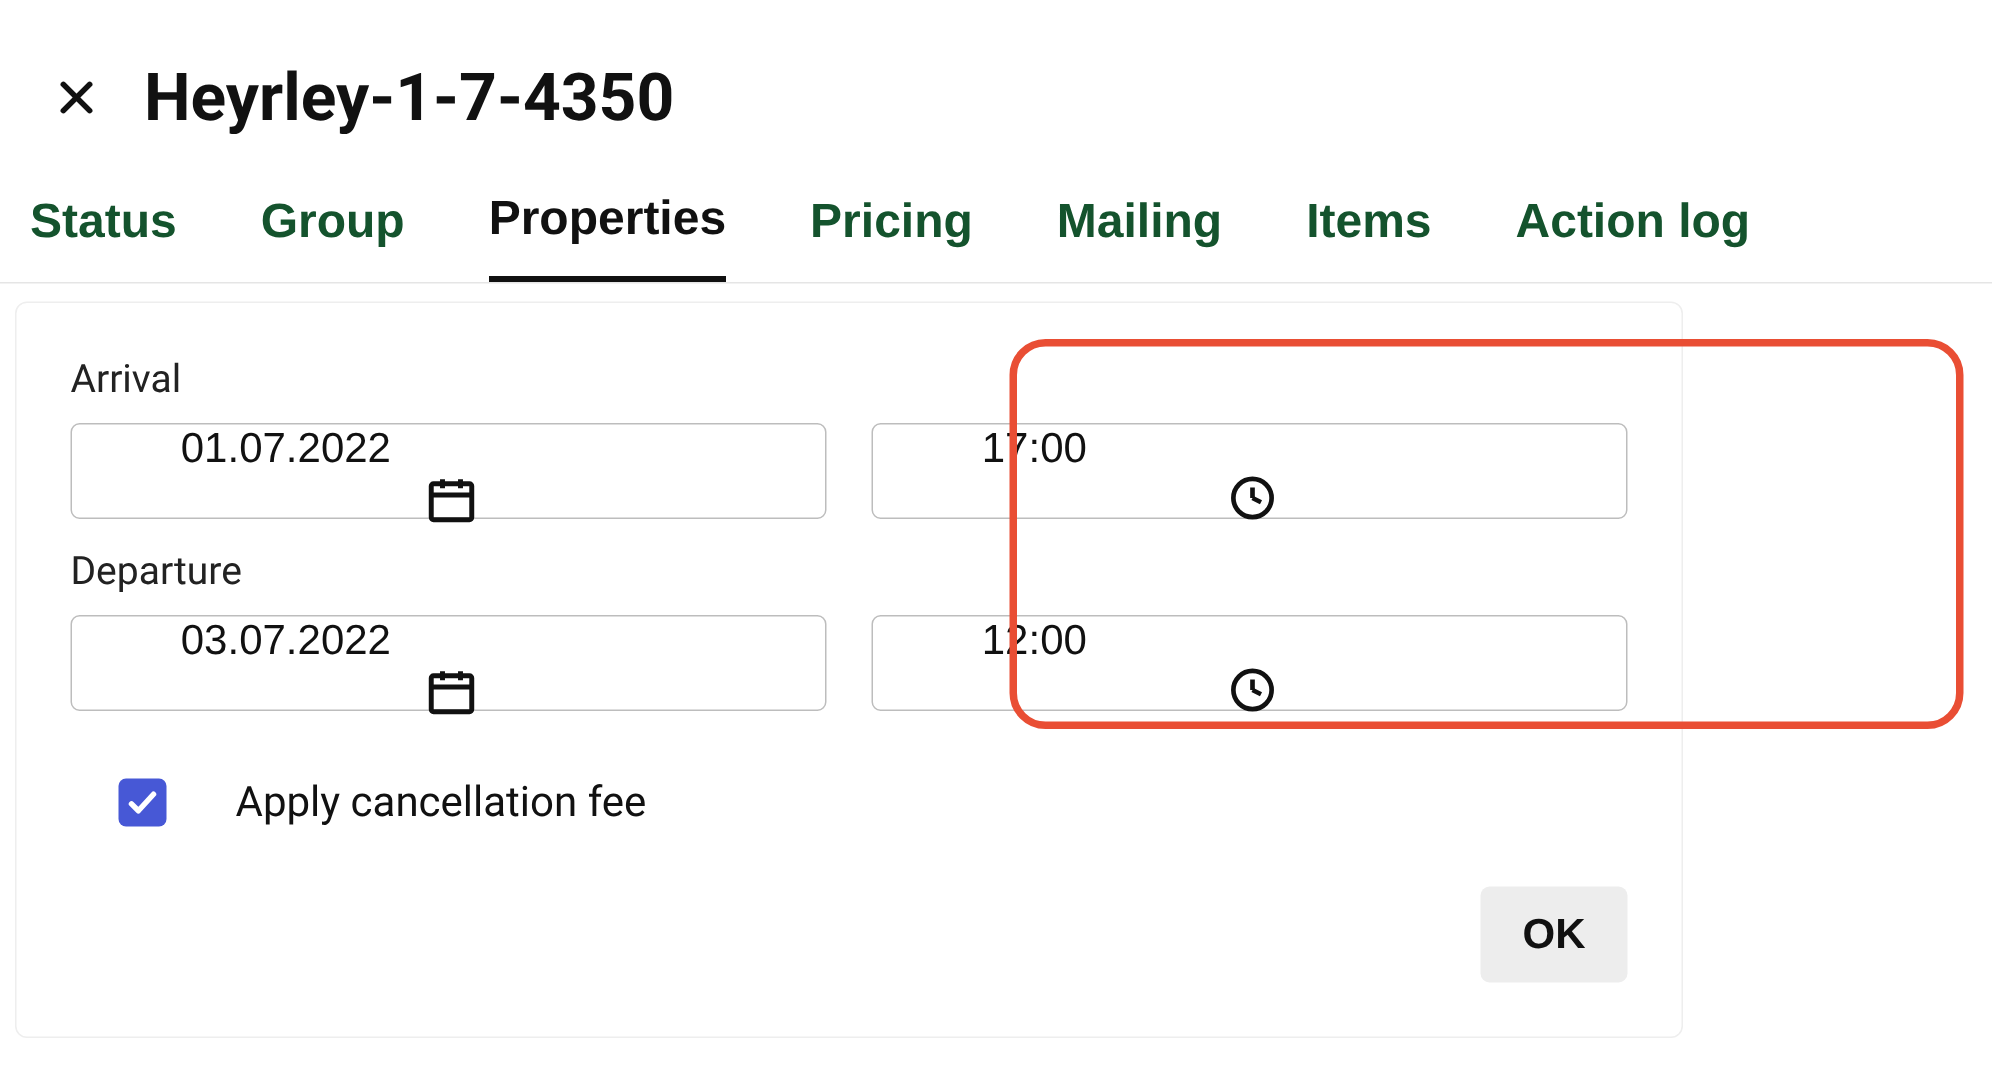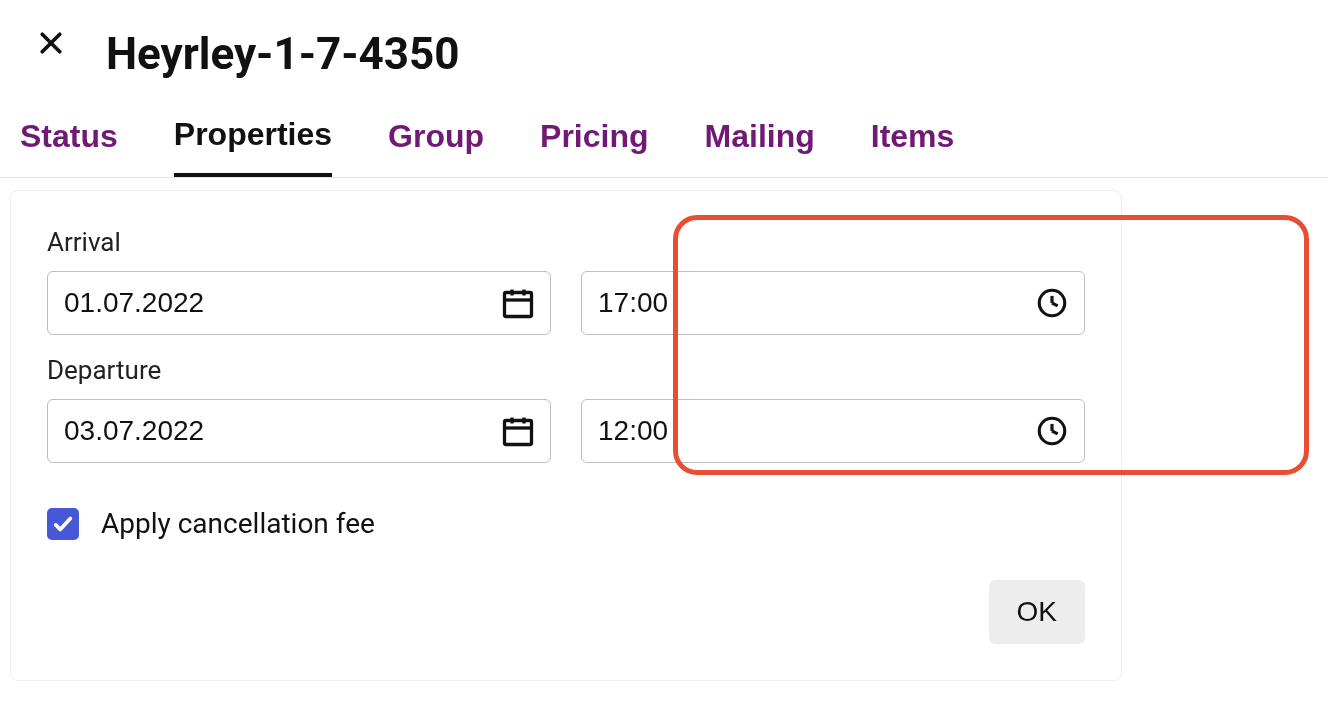--- a/index.html
+++ b/index.html
@@ -10,23 +10,24 @@
     body {
       font-family: -apple-system, BlinkMacSystemFont, "Segoe UI", Roboto, Helvetica, Arial, sans-serif;
       background: #fff;
       color: #111;
       width: 1328px;
       height: 714px;
       overflow: hidden;
     }
     .header {
       display: flex;
-      align-items: flex-start;
+      align-items: center;
       padding: 28px 20px 18px 36px;
-      gap: 40px;
+      gap: 30px;
+      margin-top: 11px;
     }
     .close-btn {
       background: none;
       border: none;
       cursor: pointer;
       padding: 0;
       display: flex;
       align-items: center;
       justify-content: center;
     }
@@ -37,21 +38,21 @@
     }
     .tabs {
       display: flex;
       padding: 18px 20px 0 20px;
       border-bottom: 1px solid #e5e5e5;
       gap: 56px;
     }
     .tab {
       font-size: 32px;
       font-weight: 700;
-      color: #701a75;
+      color: #14532d;
       padding-bottom: 20px;
       background: none;
       border: none;
       cursor: pointer;
       white-space: nowrap;
     }
     .tab.active {
       color: #111;
       border-bottom: 4px solid #111;
     }
@@ -83,20 +84,21 @@
       margin-bottom: 14px;
     }
     .input-wrap {
       display: flex;
       align-items: center;
       border: 1px solid #bdbdbd;
       border-radius: 6px;
       height: 64px;
       padding: 0 12px 0 16px;
       background: #fff;
+      flex-direction: column;
     }
     .input-text {
       flex: 1;
       font-size: 28px;
       color: #111;
       border: none;
       outline: none;
       background: transparent;
     }
     .icon-btn {
@@ -112,22 +114,23 @@
       border-radius: 24px;
       top: 24px;
       left: 662px;
       width: 636px;
       height: 260px;
       pointer-events: none;
     }
     .checkbox-row {
       display: flex;
       align-items: flex-end;
-      gap: 22px;
+      gap: 46px;
       margin-top: 44px;
+      margin-left: 32px;
     }
     .checkbox {
       width: 32px;
       height: 32px;
       background: #4758d6;
       border-radius: 5px;
       display: flex;
       align-items: center;
       justify-content: center;
       cursor: pointer;
@@ -140,45 +143,46 @@
       display: flex;
       justify-content: flex-end;
       margin-top: 40px;
     }
     .ok-btn {
       background: #ededed;
       border: none;
       border-radius: 6px;
       padding: 16px 28px;
       font-size: 28px;
-      font-weight: 400;
+      font-weight: 700;
       color: #111;
       cursor: pointer;
     }
   </style>
 </head>
 <body>
 
 <div class="header">
   <button class="close-btn">
     <svg width="30" height="30" viewBox="0 0 24 24" fill="none" stroke="#111" stroke-width="3" stroke-linecap="round">
       <line x1="5" y1="5" x2="19" y2="19"></line>
       <line x1="19" y1="5" x2="5" y2="19"></line>
     </svg>
   </button>
   <h1 class="title">Heyrley-1-7-4350</h1>
 </div>
 
 <nav class="tabs">
   <button class="tab">Status</button>
+  <button class="tab">Group</button>
   <button class="tab active">Properties</button>
-  <button class="tab">Group</button>
   <button class="tab">Pricing</button>
   <button class="tab">Mailing</button>
   <button class="tab">Items</button>
+  <button class="tab">Action log</button>
 </nav>
 
 <div class="card">
 
   <div class="row">
     <div class="field">
       <span class="label">Arrival</span>
       <div class="input-wrap">
         <input class="input-text" type="text" value="01.07.2022" style="">
         <span class="icon-btn">

